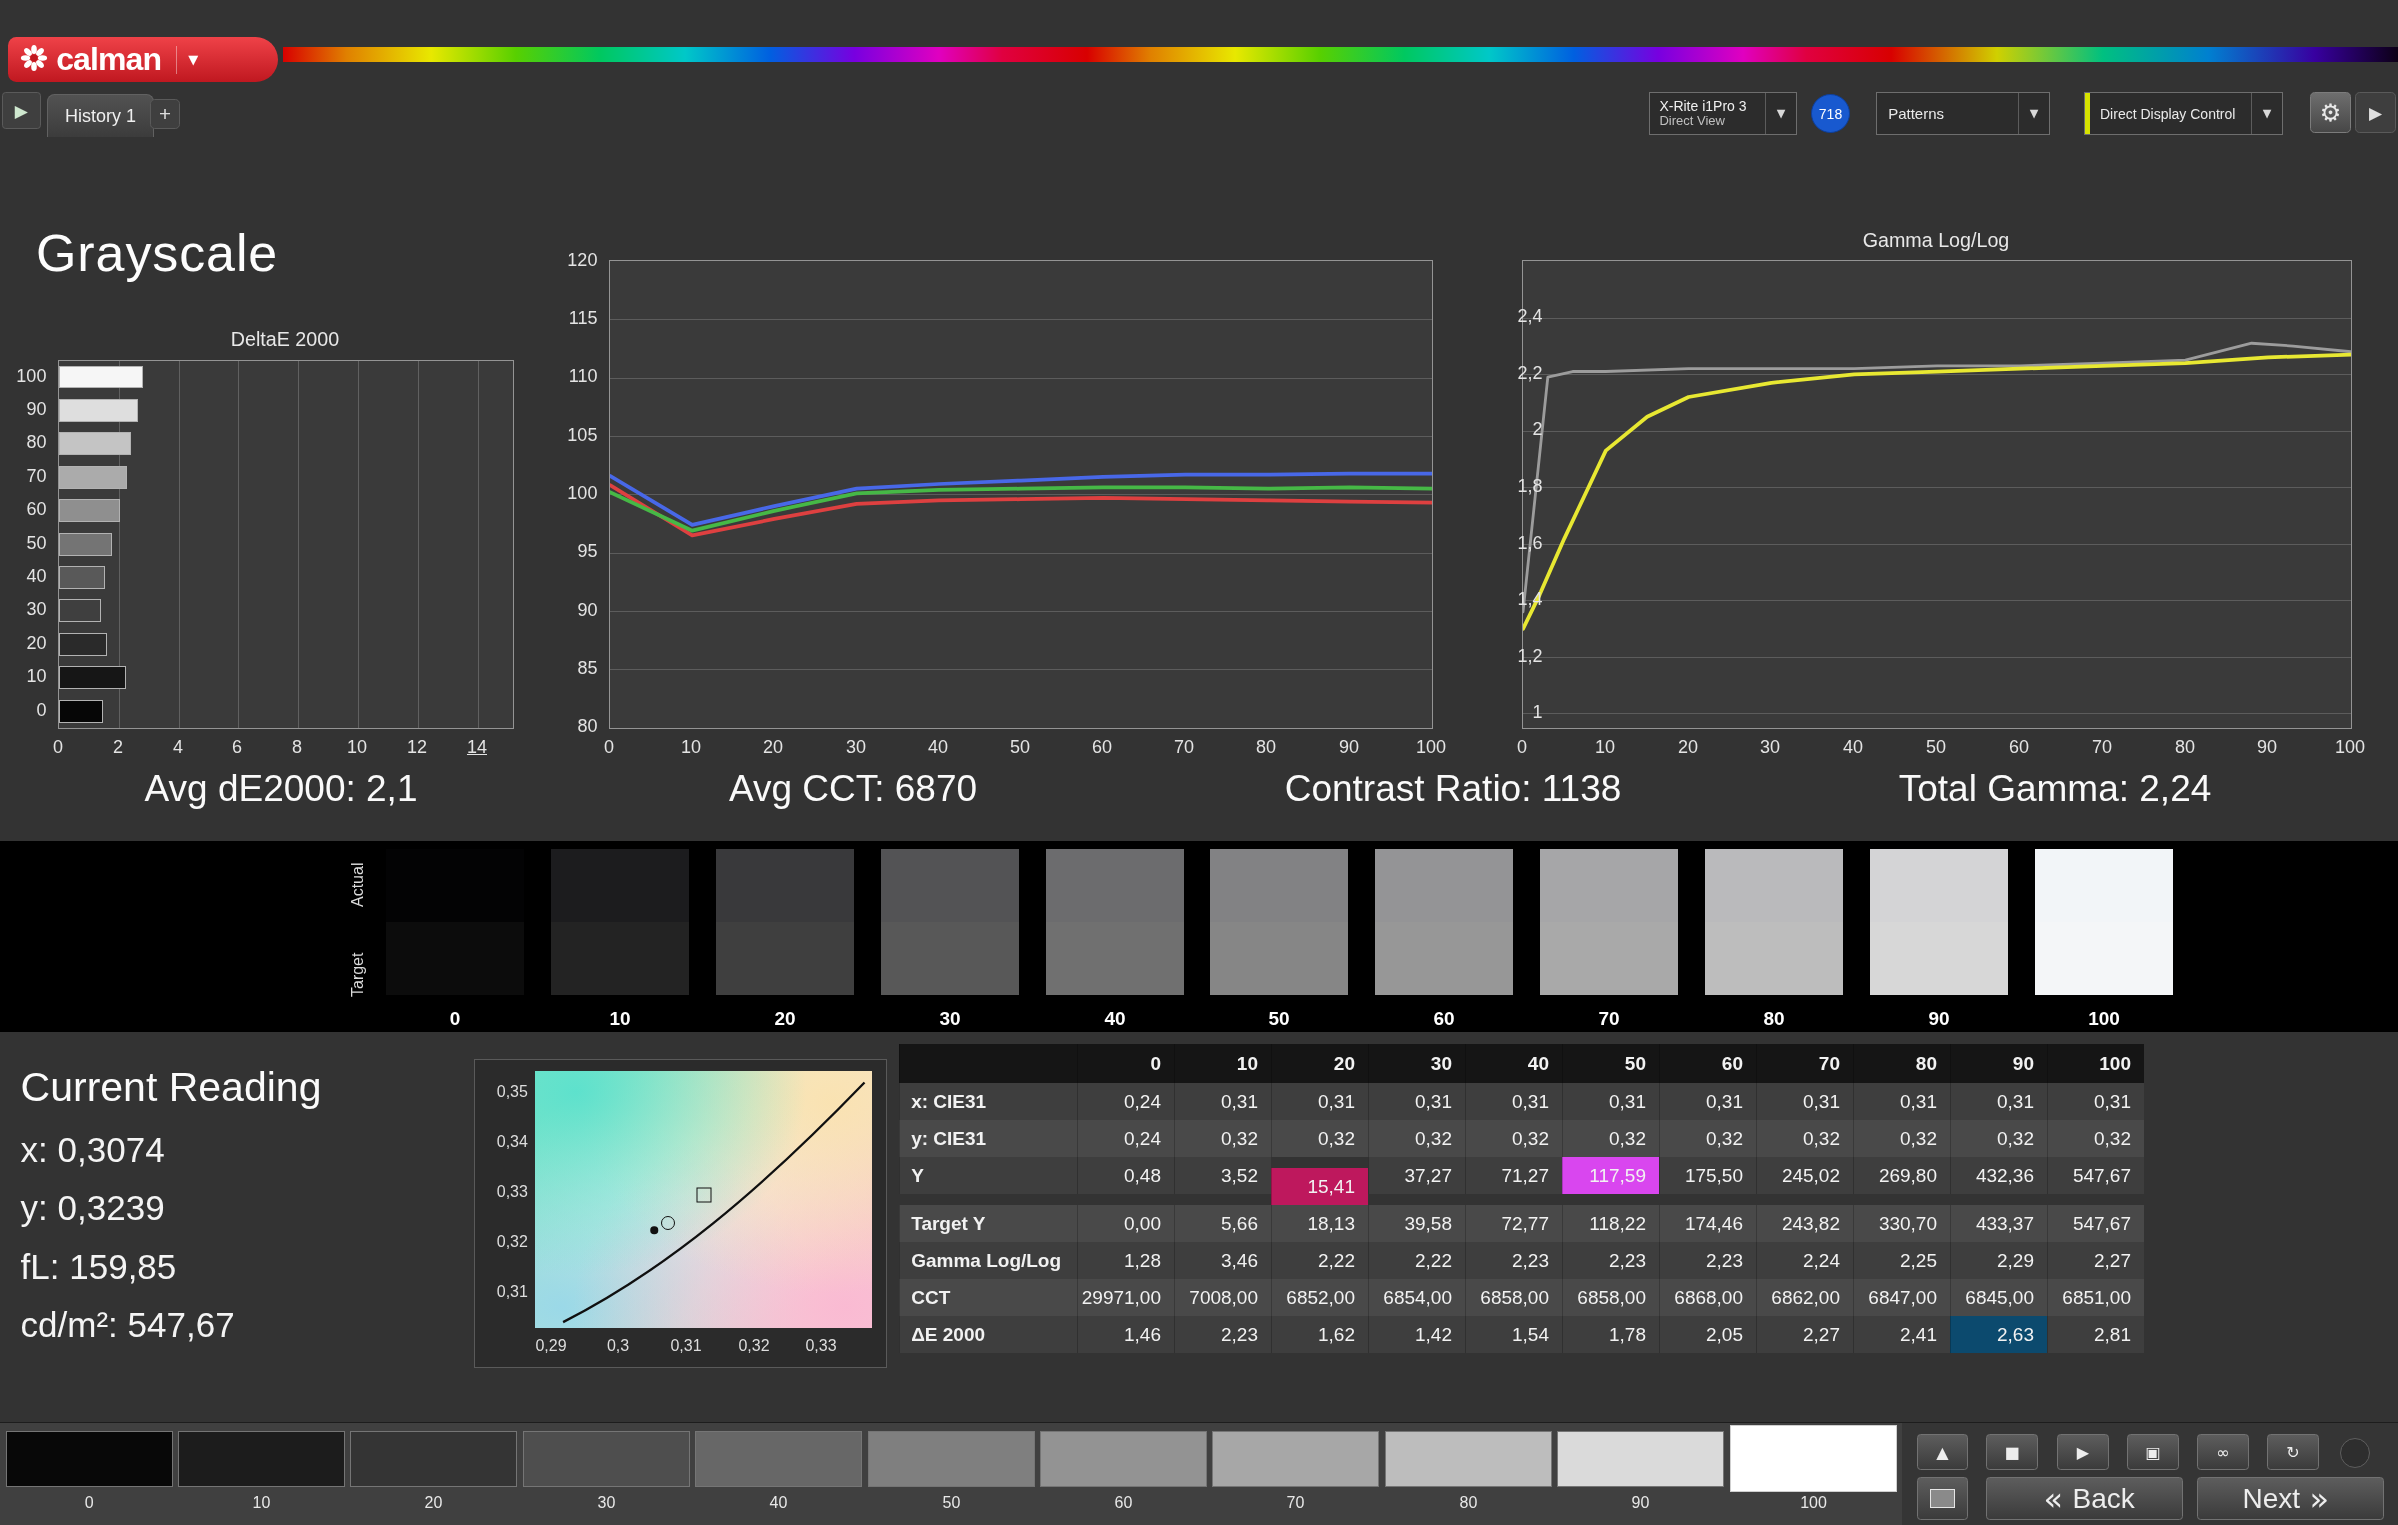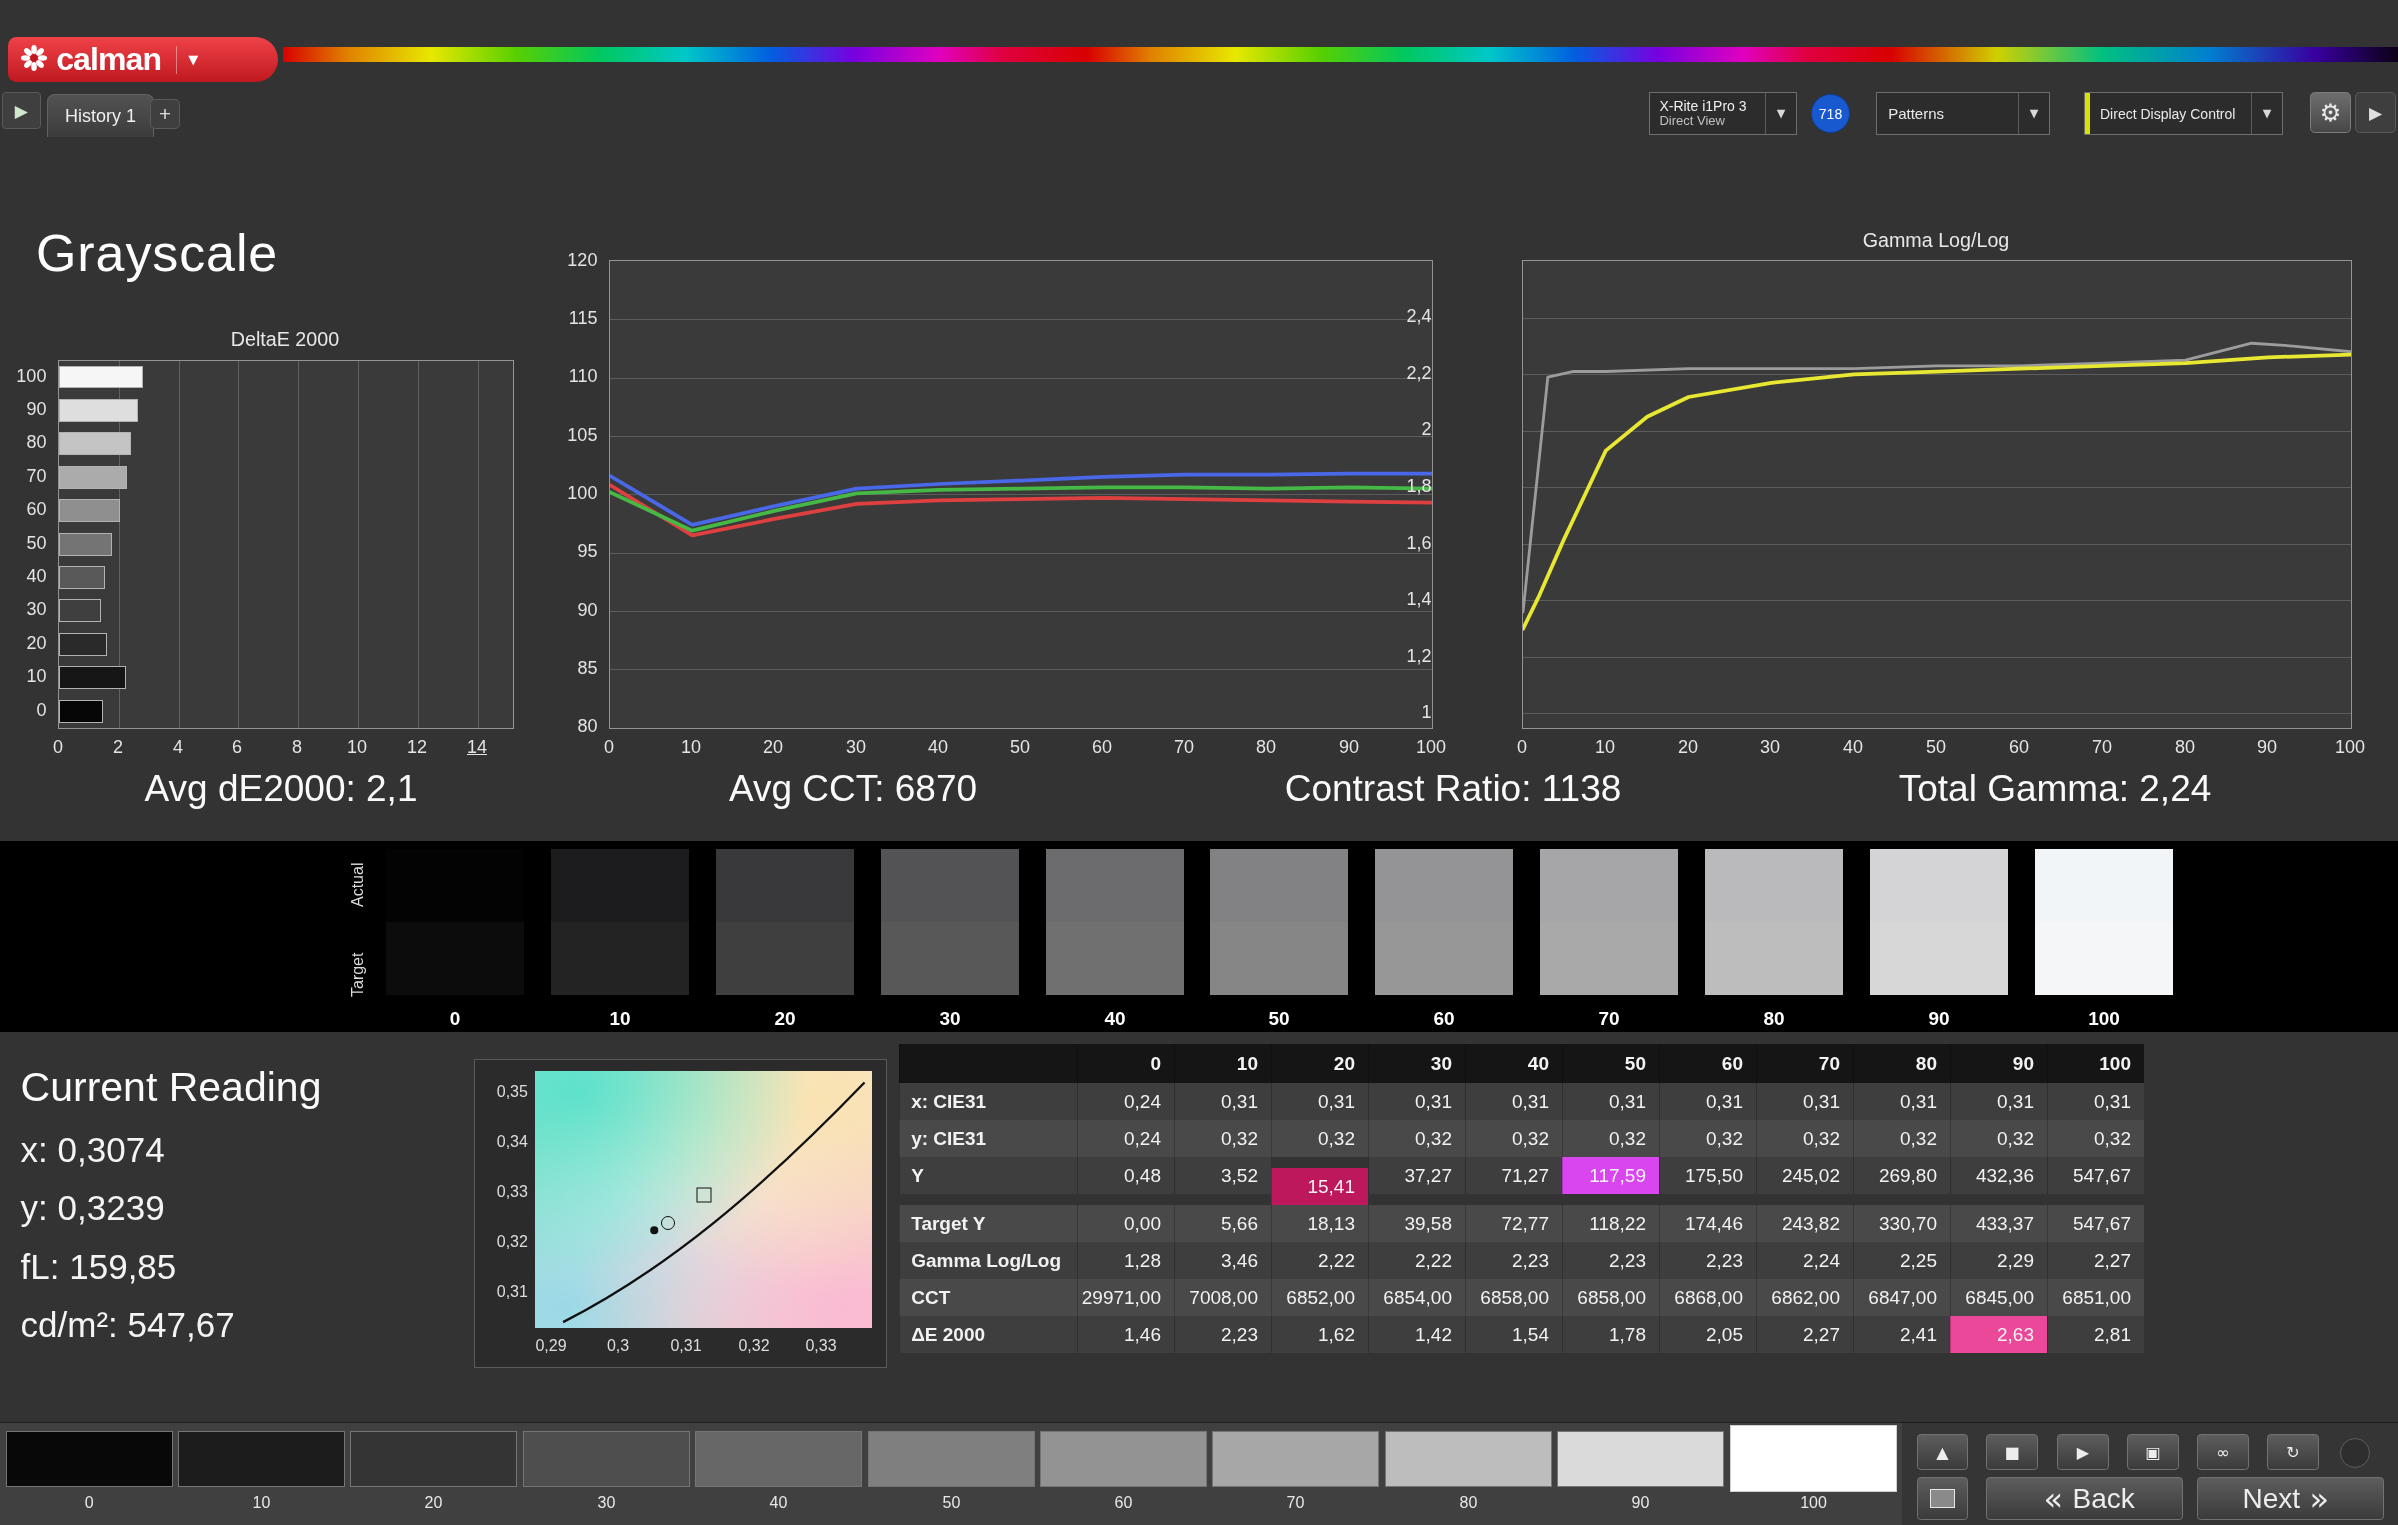--- a/index.html
+++ b/index.html
@@ -245,21 +245,21 @@
       <div class="hgrid" style="top: 226px;"></div>
       <div class="hgrid" style="top: 283px;"></div>
       <div class="hgrid" style="top: 339px;"></div>
       <div class="hgrid" style="top: 396px;"></div>
       <div class="hgrid" style="top: 452px;"></div>
       <svg width="828" height="467" viewBox="0 0 884 498">
         <polyline points="0.0,374.3 26.5,123.7 53.0,117.7 88.4,117.7 176.8,114.7 265.2,114.7 353.6,114.7 442.0,111.7 530.4,111.7 618.8,108.7 707.2,105.6 777.9,87.5 822.1,90.5 884.0,96.6" fill="none" stroke="#9c9c9c" stroke-width="3" stroke-linejoin="round" stroke-linecap="round"></polyline>
         <polyline points="0.0,392.4 17.7,356.1 44.2,295.8 88.4,202.2 132.6,166.0 176.8,144.9 265.2,129.8 353.6,120.7 442.0,117.7 530.4,114.7 618.8,111.7 707.2,108.7 795.6,102.6 884.0,99.6" fill="none" stroke="#e8e832" stroke-width="4" stroke-linejoin="round" stroke-linecap="round"></polyline>
       </svg>
     </div>
-  <div class="ylab-box" id="g-ylabs" style="left:1383px;top:260px;width:54px;height:467px;">
+  <div class="ylab-box" id="g-ylabs" style="left:1494px;top:260px;width:54px;height:467px;">
       <div class="ylab" style="top: 45px;">2,4</div>
       <div class="ylab" style="top: 102px;">2,2</div>
       <div class="ylab" style="top: 158px;">2</div>
       <div class="ylab" style="top: 215px;">1,8</div>
       <div class="ylab" style="top: 272px;">1,6</div>
       <div class="ylab" style="top: 328px;">1,4</div>
       <div class="ylab" style="top: 385px;">1,2</div>
       <div class="ylab" style="top: 441px;">1</div>
     </div>
   <div class="xlab-box" id="g-xlabs" style="left:1522px;top:733px;width:828px;height:28px;">
@@ -459,21 +459,21 @@
       <div class="c lab" style="background: rgb(62, 62, 62);">ΔE 2000</div>
       <div class="c" style="background: rgb(62, 62, 62);">1,46</div>
       <div class="c" style="background: rgb(62, 62, 62);">2,23</div>
       <div class="c" style="background: rgb(62, 62, 62);">1,62</div>
       <div class="c" style="background: rgb(62, 62, 62);">1,42</div>
       <div class="c" style="background: rgb(62, 62, 62);">1,54</div>
       <div class="c" style="background: rgb(62, 62, 62);">1,78</div>
       <div class="c" style="background: rgb(62, 62, 62);">2,05</div>
       <div class="c" style="background: rgb(62, 62, 62);">2,27</div>
       <div class="c" style="background: rgb(62, 62, 62);">2,41</div>
-      <div class="c" style="background: #ec4899;">2,63</div>
+      <div class="c" style="background: #0c4a6e;">2,63</div>
       <div class="c" style="background: rgb(62, 62, 62);">2,81</div>
     </div>
 
   <div class="bottomband">
     <div id="patches">
         <div style="position: absolute; left: 5.6px; top: 0px;">
           <div class="patch" style="background: rgb(8, 8, 8);"></div>
           <div class="patch-label">0</div>
         </div>
         <div style="position: absolute; left: 178px; top: 0px;">

